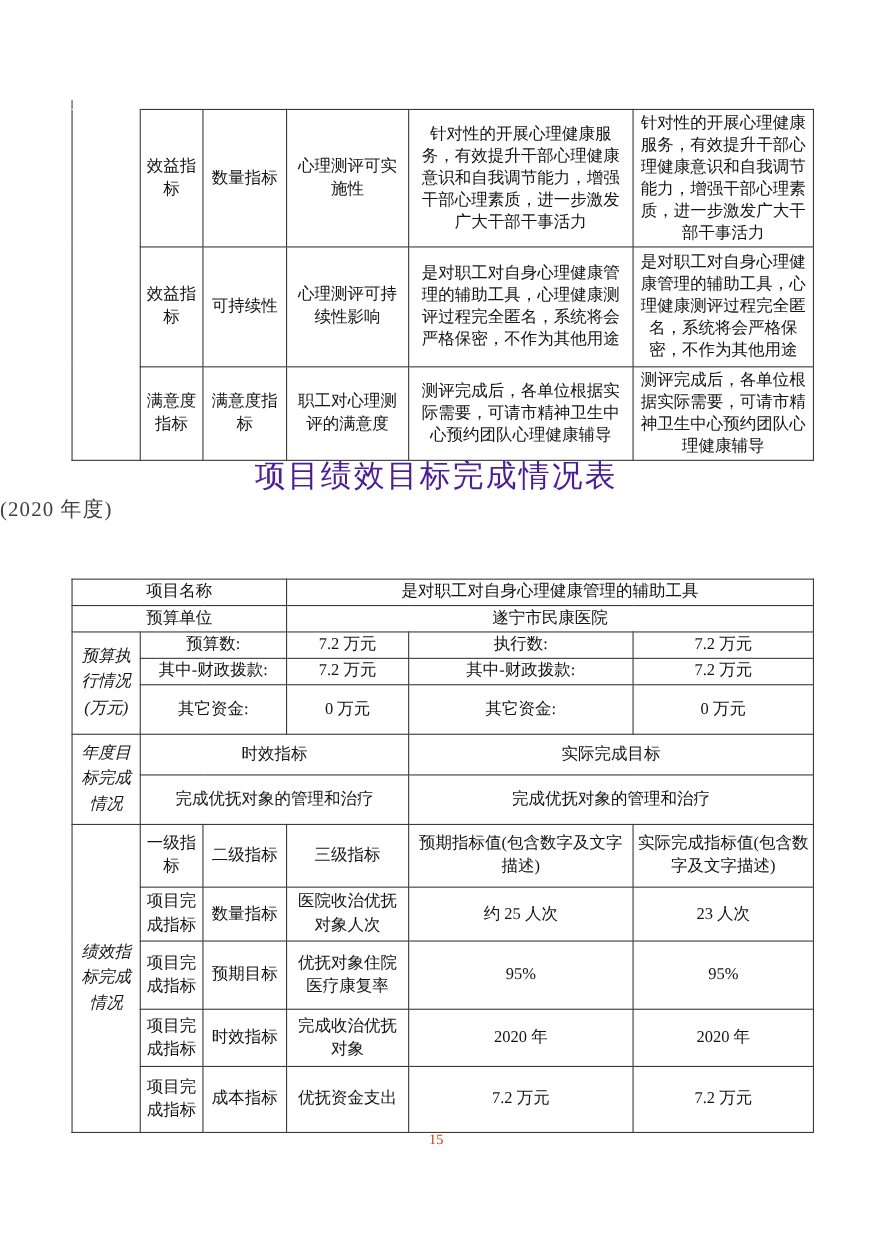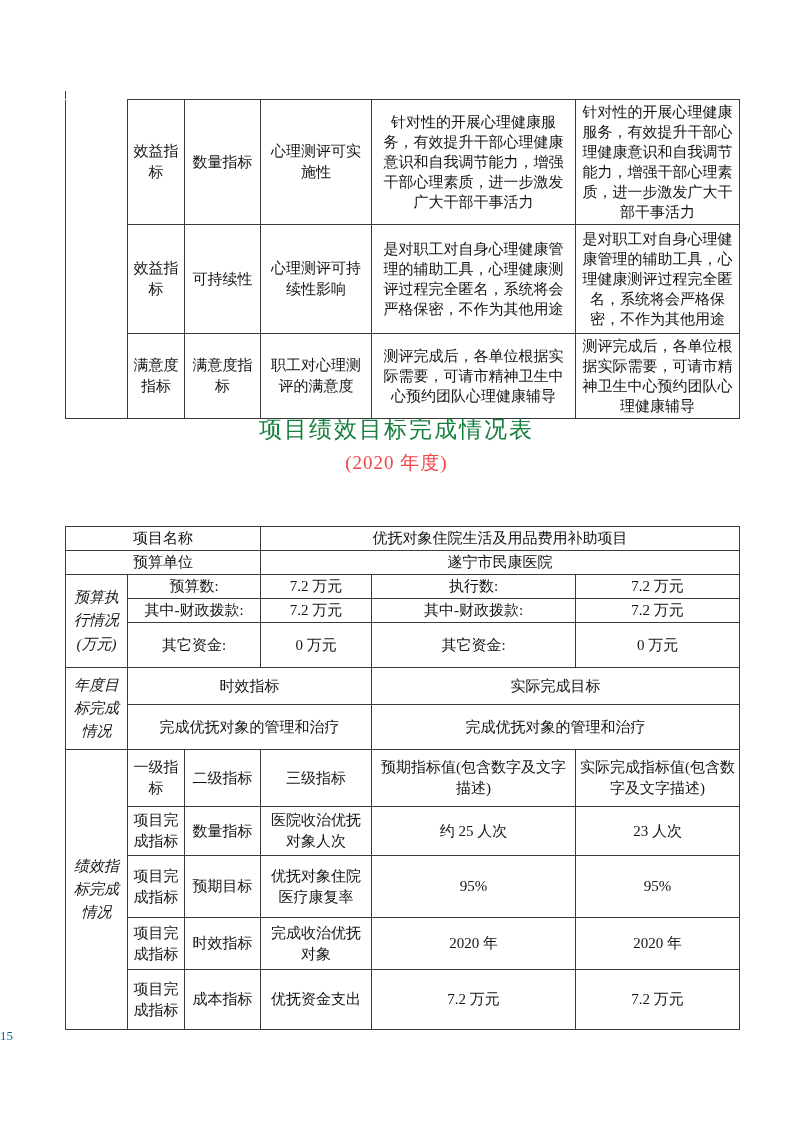--- a/index.html
+++ b/index.html
@@ -20,29 +20,29 @@
 
   #table-continued { left:65px; top:99px; width:675px; }
   #table-completion { left:65px; top:485px; width:675px;margin-top:41px; }
 
   .para  { line-height:20px; padding:2px 9px; }
   .para-narrow { line-height:20px; padding:2px 6px; }
   .vlabel { line-height:1.55; padding:1px 6px;font-style:italic; }
 
   .doc-title {
     position:absolute; left:0; top:414px; width:100%;
-    text-align:center; font-size:23px; letter-spacing:2px; color:#15803d;
+    text-align:center; font-size:28px; letter-spacing:2px; color:#4c1d95;
   }
   .doc-subtitle {
     position:absolute; left:0; top:450px; width:100%;
-    text-align:center; font-size:19px; letter-spacing:1px; color:#ef4444;
+    text-align:left; font-size:19px; letter-spacing:1px; color:#404040;
   }
   .page-number {
     position:absolute; left:0; top:1028px; width:100%;
-    font-size:13px; color:#0369a1;
+    text-align:center; font-size:13px; color:#c2410c;
   }
 </style>
 </head>
 <body>
 
 <div class="page">
 
   <div class="stray-line"></div>
 
   <table id="table-continued">
@@ -88,21 +88,21 @@
       <col style="width:62px">
         <col style="width:57px">
         <col style="width:76px">
       <col style="width:111px">
         <col style="width:204px">
         <col style="width:164px">
     </colgroup>
     <tbody>
         <tr style="height:22px">
       <td colspan="3">项目名称</td>
-      <td colspan="3">优抚对象住院生活及用品费用补助项目</td>
+      <td colspan="3">是对职工对自身心理健康管理的辅助工具</td>
     </tr>
     <tr style="height:22px">
       <td colspan="3">预算单位</td>
       <td colspan="3">遂宁市民康医院</td>
     </tr>
     <tr style="height:24px">
       <td rowspan="3" class="vlabel">预算执行情况(万元)</td>
       <td colspan="2">预算数:</td>
       <td>7.2 万元</td>
       <td>执行数:</td>

